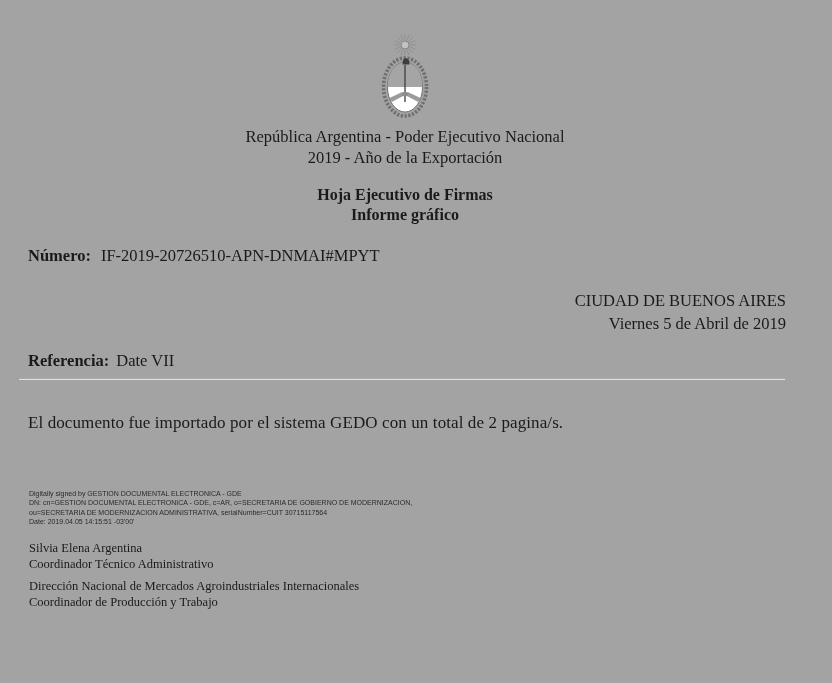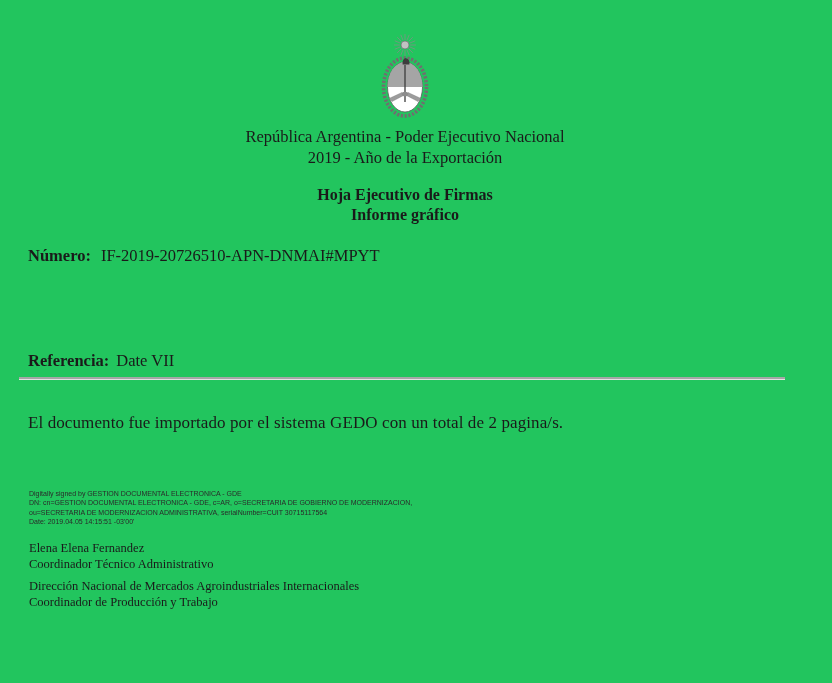--- a/index.html
+++ b/index.html
@@ -1,20 +1,20 @@
 <!DOCTYPE html>
 <html><head>
 <meta charset="utf-8">
 <style>
   html, body { margin: 0; padding: 0; background: #ffffff; }
   .page {
     position: relative;
     width: 832px;
     height: 683px;
-    background: #22c55e;
+    background: #a3a3a3;
     font-family: "Liberation Serif", serif;
     color: #1a1a1a;
     overflow: hidden;
   }
   .emblem {
     position: absolute;
     left: 380px;
     top: 32px;
     width: 50px;
     height: 88px;
@@ -144,36 +144,40 @@
 
   <div class="title-block">
     <div>Hoja Ejecutivo de Firmas</div>
     <div>Informe gráfico</div>
   </div>
 
   <div class="number-line">
     <span class="label">Número:</span><span>IF-2019-20726510-APN-DNMAI#MPYT</span>
   </div>
 
+  <div class="place-date">
+    <div>CIUDAD DE BUENOS AIRES</div>
+    <div>Viernes 5 de Abril de 2019</div>
+  </div>
 
   <div class="reference-line">
     <span class="label">Referencia:</span><span>Date VII</span>
   </div>
 
   <div class="rule"></div>
 
   <div class="body-text">El documento fue importado por el sistema GEDO con un total de 2 pagina/s.</div>
 
   <div class="digital-signature">
     <div>Digitally signed by GESTION DOCUMENTAL ELECTRONICA - GDE</div>
     <div>DN: cn=GESTION DOCUMENTAL ELECTRONICA - GDE, c=AR, o=SECRETARIA DE GOBIERNO DE MODERNIZACION,</div>
     <div>ou=SECRETARIA DE MODERNIZACION ADMINISTRATIVA, serialNumber=CUIT 30715117564</div>
     <div>Date: 2019.04.05 14:15:51 -03'00'</div>
   </div>
 
   <div class="signer-block">
-    <div>Elena Elena Fernandez</div>
+    <div>Silvia Elena Argentina</div>
     <div>Coordinador Técnico Administrativo</div>
     <div class="gap">Dirección Nacional de Mercados Agroindustriales Internacionales</div>
     <div>Coordinador de Producción y Trabajo</div>
   </div>
 
 </div>
 
 </body></html>

